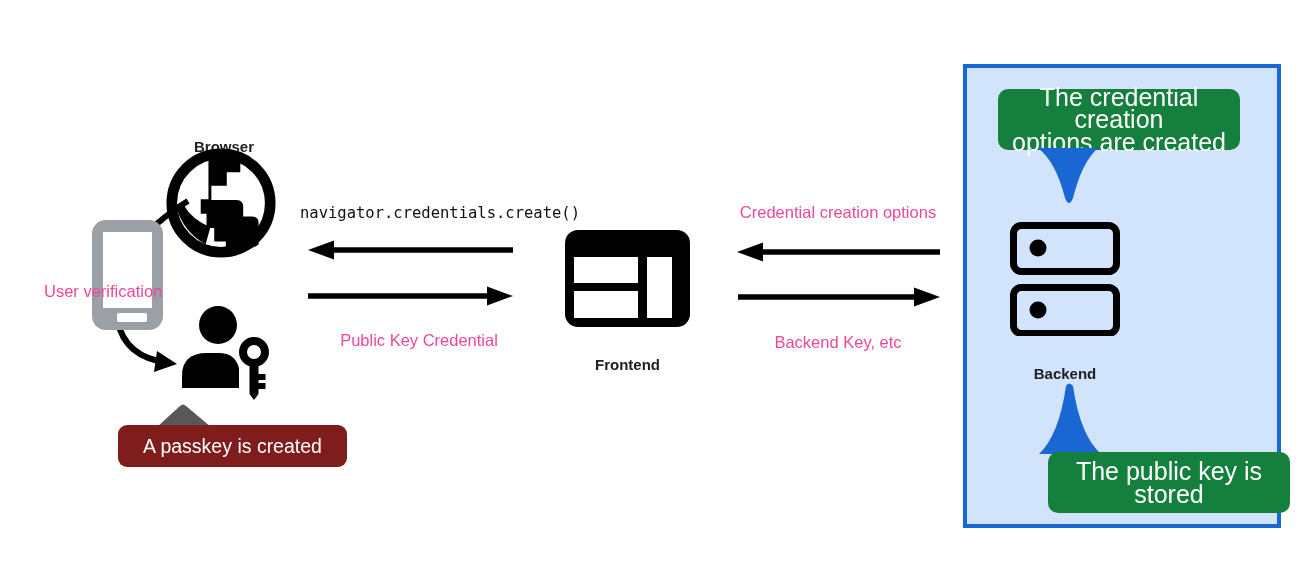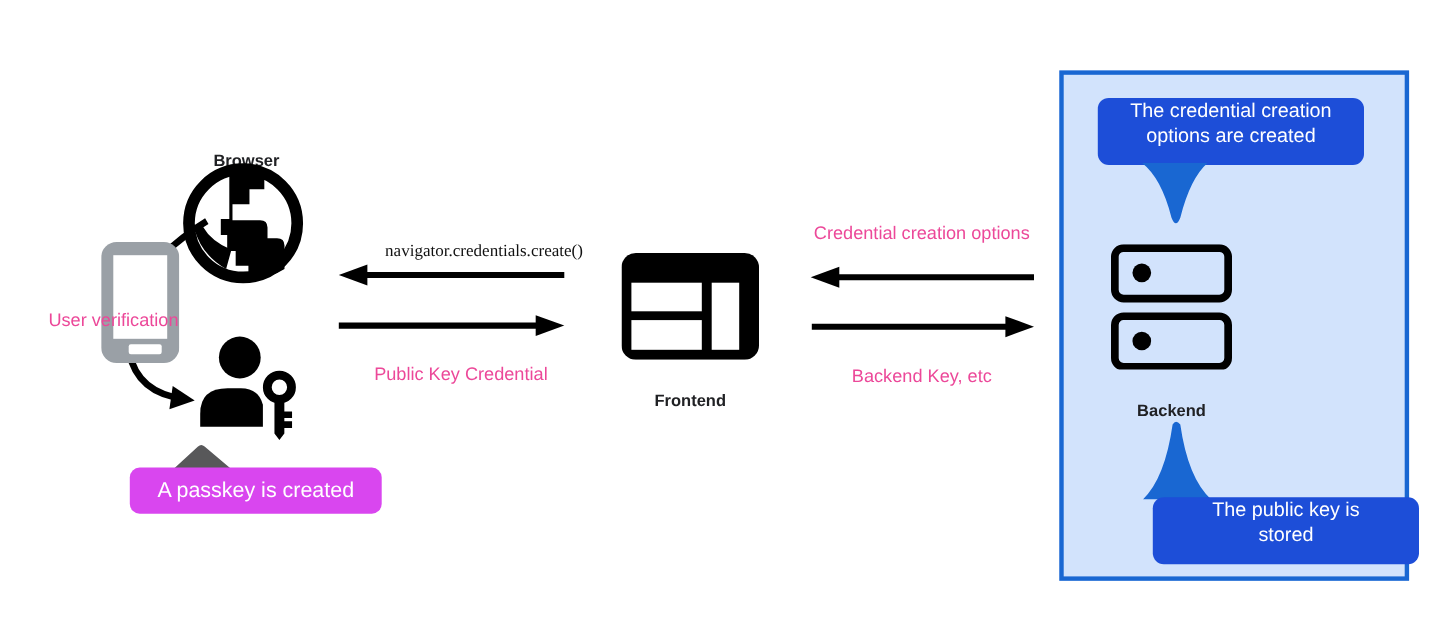--- a/index.html
+++ b/index.html
@@ -5,30 +5,30 @@
   html,body{margin:0;padding:0;background:#fff;}
   #canvas{
     position:relative;width:1310px;height:568px;background:#ffffff;
     font-family:"Liberation Sans",sans-serif;color:#202124;overflow:hidden;
   }
   .abs{position:absolute;}
   .lbl-bold{font-weight:700;font-size:15px;text-align:center;color:#202124;margin-top:18px;}
   .lbl{font-size:16.5px;text-align:center;color:#ec4899;white-space:nowrap;}
   .code{font-family:"DejaVu Sans Mono","Liberation Mono",monospace;font-size:15.5px;color:#111;text-align:center;white-space:nowrap;}
   .tooltip-dark{
-    background:#d946ef;color:#fff;border-radius:9px;
+    background:#7f1d1d;color:#fff;border-radius:9px;
     font-size:19.5px;line-height:42px;text-align:center;white-space:nowrap;
   }
   .panel{
     background:#d2e3fc;border:4px solid #1967d2;box-sizing:border-box;
   }
   .tooltip-blue{
-    background:#1d4ed8;color:#fff;border-radius:10px;
-    font-size:18px;line-height:22.5px;text-align:center;
-    display:flex;flex-direction:column;
+    background:#15803d;color:#fff;border-radius:10px;
+    font-size:25px;line-height:22.5px;text-align:center;
+    display:flex;flex-direction:column;justify-content:center;
   }
   svg{display:block;}
 </style>
 </head>
 <body>
 
 <div id="canvas">
 
   <svg class="abs" style="left:0;top:0;" width="1310" height="568" viewBox="0 0 1310 568">
 
@@ -84,21 +84,21 @@
     <path fill="#000" d="M4,86 V74 Q4,51 29,51 H41 Q57,51 61,66 V86 Z"></path>
     <circle cx="76" cy="50" r="11" fill="none" stroke="#000" stroke-width="8"></circle>
     <path fill="#000" d="M71.5,63 h9 v9 h7 v6 h-7 v3 h7 v6 h-7 v5 l-4.5,6 l-4.5,-6 Z"></path>
   </svg>
 
   <svg class="abs" style="left:156px;top:404px;" width="56" height="23" viewBox="0 0 56 23">
     <path d="M24,2 Q27,-1 30,2 L55,23 L1,23 Z" fill="#58585a"></path>
   </svg>
   <div class="abs tooltip-dark" style="left:118px;top:425px;width:229px;height:42px;">A passkey is created</div>
 
-  <div class="abs code" style="left:290px;top:220px;width:300px;font-family:Liberation Serif, serif;">navigator.credentials.create()</div>
+  <div class="abs code" style="left:290px;top:204px;width:300px;">navigator.credentials.create()</div>
 
   <div class="abs lbl" style="left:319px;top:331px;width:200px;">Public Key Credential</div>
 
   <svg class="abs" style="left:565px;top:230px;" width="125" height="97" viewBox="0 0 125 97">
     <rect x="0" y="0" width="125" height="97" rx="13" fill="#000"></rect>
     <rect x="9" y="27" width="64" height="26" fill="#fff"></rect>
     <rect x="9" y="61" width="64" height="27" fill="#fff"></rect>
     <rect x="82" y="27" width="25" height="61" fill="#fff"></rect>
   </svg>
 

